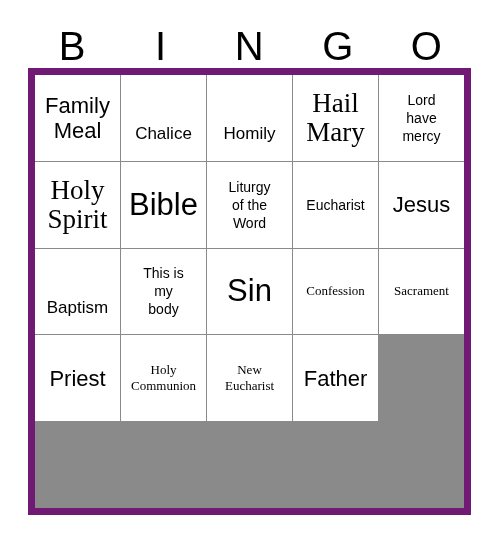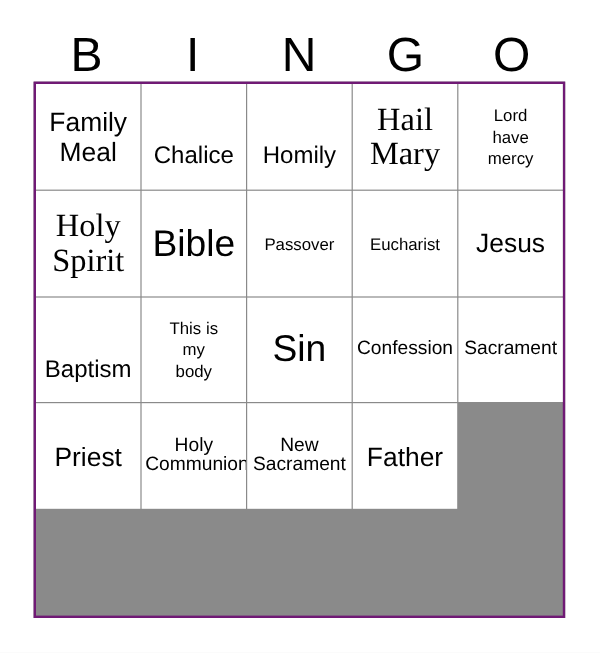--- a/index.html
+++ b/index.html
@@ -49,21 +49,21 @@
   #grid {
     position: absolute;
     left: 28px;
     top: 68px;
     width: 443px;
     height: 447px;
     box-sizing: border-box;
     display: grid;
     grid-template-columns: repeat(5, 1fr);
     grid-template-rows: repeat(5, 1fr);
-    border: 2px solid #701a75;
+    border: 7px solid #701a75;
     background: #8a8a8a;  
     gap: 1px;
   }
 
   .cell {
     background: #ffffff;
     display: flex;
     align-items: center;
     justify-content: center;
     text-align: center;
@@ -77,23 +77,23 @@
     text-align: center;
     color: #000000;
     font-weight: 400;
     white-space: pre-line;   
   }
 
   
   .sz-xl   { font-size: 31px; line-height: 34px; text-align: center; }
   .sz-lg   { font-size: 27px; line-height: 29px; font-family: Liberation Serif, serif; }
   .sz-md   { font-size: 22px; line-height: 25px; }
-  .sz-sm   { font-size: 20px; line-height: 22px; margin-top: 33px; }
+  .sz-sm   { font-size: 17px; line-height: 22px; margin-top: 33px; }
   .sz-xs   { font-size: 14px; line-height: 18px; }
-  .sz-xxs  { font-size: 16px; line-height: 16px; }
+  .sz-xxs  { font-size: 13px; line-height: 16px; font-family: Liberation Serif, serif; }
 </style>
 </head>
 <body>
 
 <div id="card">
 
   <div id="header">
     <div class="header-letter">B</div>
     <div class="header-letter">I</div>
     <div class="header-letter">N</div>
@@ -123,21 +123,23 @@
 mercy</span>
       </div>
       <div class="cell">
         <span class="cell-text sz-lg">Holy
 Spirit</span>
       </div>
       <div class="cell">
         <span class="cell-text sz-xl">Bible</span>
       </div>
       <div class="cell">
-        <span class="cell-text sz-xs">Passover</span>
+        <span class="cell-text sz-xs">Liturgy
+of the
+Word</span>
       </div>
       <div class="cell">
         <span class="cell-text sz-xs">Eucharist</span>
       </div>
       <div class="cell">
         <span class="cell-text sz-md">Jesus</span>
       </div>
       <div class="cell">
         <span class="cell-text sz-sm">Baptism</span>
       </div>
@@ -157,20 +159,20 @@
       </div>
       <div class="cell">
         <span class="cell-text sz-md">Priest</span>
       </div>
       <div class="cell">
         <span class="cell-text sz-xxs">Holy
 Communion</span>
       </div>
       <div class="cell">
         <span class="cell-text sz-xxs">New
-Sacrament</span>
+Eucharist</span>
       </div>
       <div class="cell">
         <span class="cell-text sz-md">Father</span>
       </div>
     </div>
 
 </div>
 
 </body></html>

